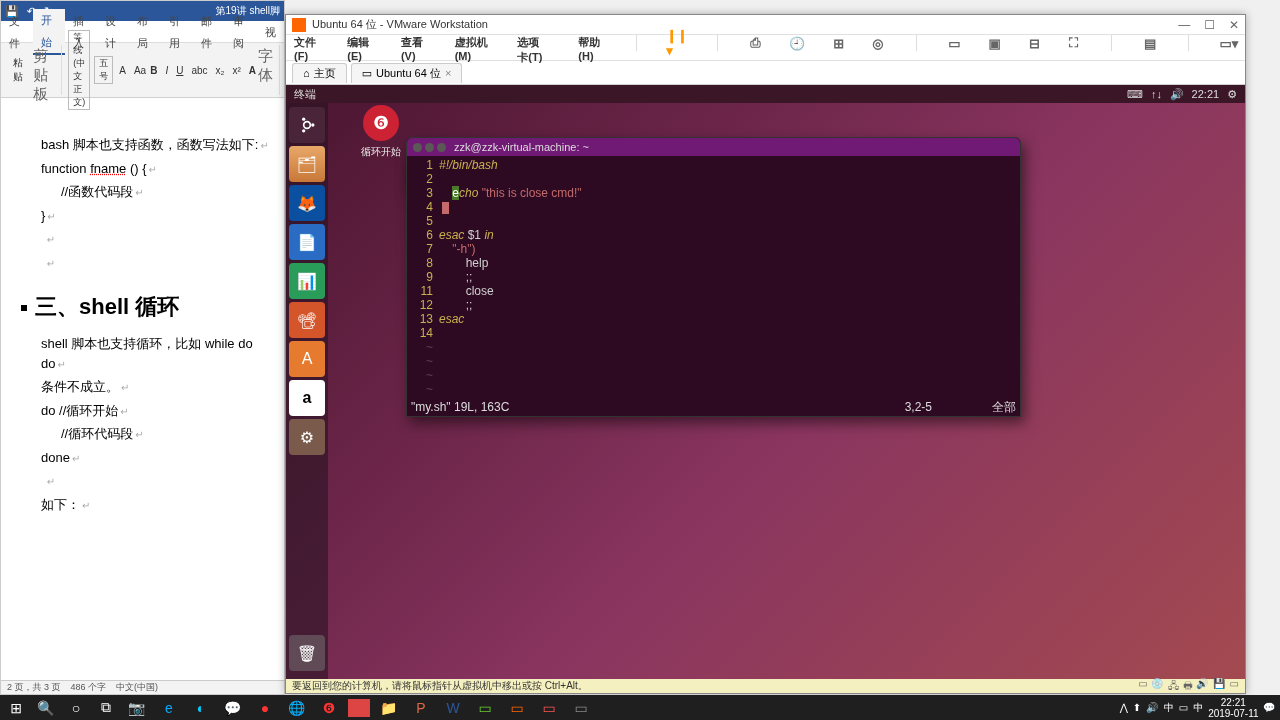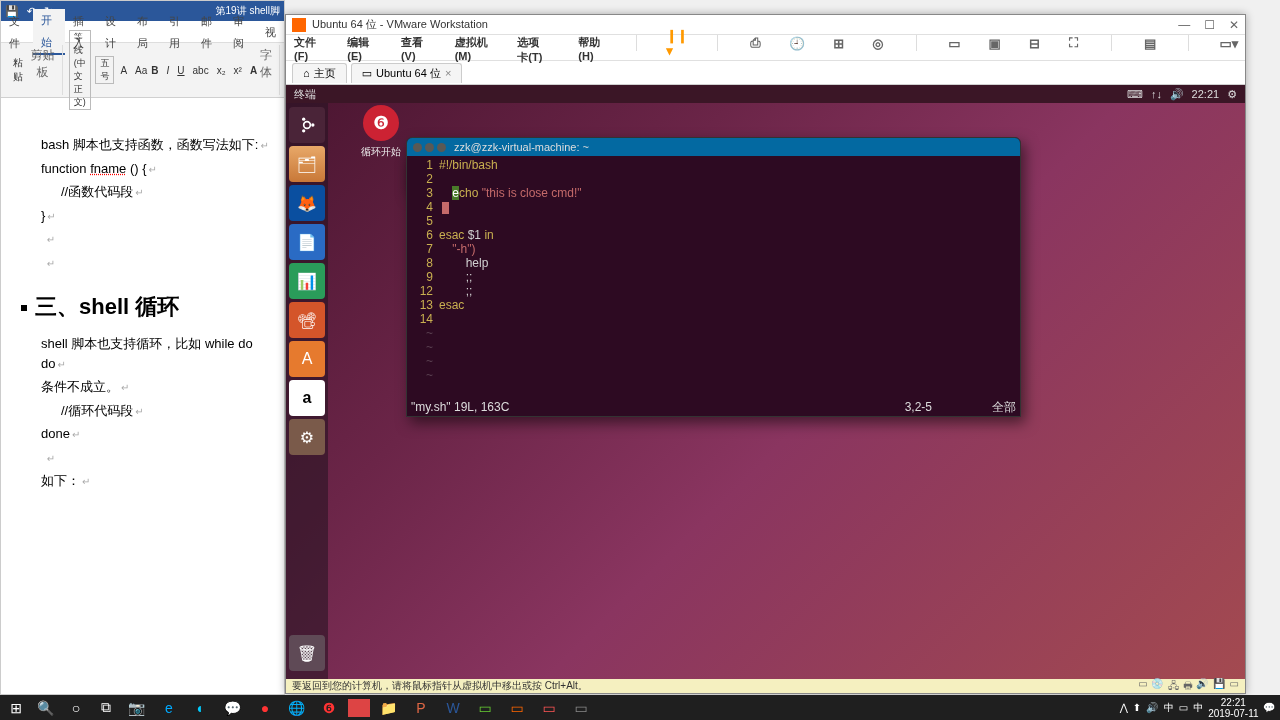--- a/index.html
+++ b/index.html
@@ -8,21 +8,21 @@
 
 .word-app { position: absolute; left: 0; top: 0; width: 285px; height: 695px; background: #fff; border: 1px solid #ccc; }
 .word-qat { height: 20px; background: #2b579a; display: flex; align-items: center; padding: 0 4px; gap: 8px; }
 .word-qat .icon { color: #fff; font-size: 11px; }
 .word-qat-title { color: #fff; font-size: 10px; margin-left: auto; }
 .word-tabs { height: 22px; background: #fff; display: flex; align-items: center; border-bottom: 1px solid #ddd; font-size: 11px; color: #444; }
 .word-tabs .tab { padding: 0 8px; line-height: 22px; }
 .word-tabs .tab.active { background: #f3f3f3; color: #2b579a; border-bottom: 2px solid #2b579a; }
 .word-ribbon { height: 55px; background: #f3f3f3; border-bottom: 1px solid #d0d0d0; display: flex; padding: 2px 4px; font-size: 10px; color: #555; }
 .ribbon-group { border-right: 1px solid #ddd; padding: 2px 6px; display: flex; flex-direction: row; justify-content: space-between; }
-.ribbon-group .gtitle { font-size: 12px; text-align: center; color: #666; }
+.ribbon-group .gtitle { font-size: 15px; text-align: center; color: #666; }
 .ribbon-row { display: flex; gap: 4px; align-items: center; }
 .ribbon-row .btn { font-size: 10px; color: #333; border: 1px solid transparent; padding: 0 1px; }
 .ribbon-row .btn.b { font-weight: bold; }
 .ribbon-row .btn.i { font-style: italic; }
 .ribbon-row .btn.u { text-decoration: underline; }
 .font-a { font-size: 11px; font-weight: bold; color: #c00; }
 .word-doc { position: absolute; left: 0; top: 110px; right: 0; bottom: 14px; background: #fff; padding: 20px 10px 10px 20px; overflow: hidden; }
 .word-doc h2 { font-size: 22px; font-weight: bold; margin-bottom: 12px; }
 .bullet { display: inline-block; width: 6px; height: 6px; background: #000; margin-right: 8px; vertical-align: middle; }
 .word-doc p { font-size: 13px; margin: 4px 0 4px 20px; color: #000; line-height: 1.5; }
@@ -66,28 +66,28 @@
 .ub-launcher .lic.amazon { background: #fff; color: #000; font-weight: bold; }
 .ub-launcher .lic.settings { background: #7a5a4a; }
 .ub-launcher .lic.term { background: #2a2a2a; border: 1px solid #eee; }
 .ub-launcher .lic.trash { background: rgba(120,120,120,0.5); margin-top: auto; margin-bottom: 8px; }
 
 .desktop-icon { position: absolute; left: 75px; top: 20px; width: 40px; text-align: center; color: #eee; font-size: 10px; }
 .desktop-icon .dicon { width: 36px; height: 36px; background: #c23; border-radius: 50%; margin: 0 auto 4px; display: flex; align-items: center; justify-content: center; color: #fff; font-size: 18px; }
 
 
 .term { position: absolute; left: 120px; top: 52px; width: 615px; height: 280px; background: #2d0a22; border: 1px solid #333; box-shadow: 4px 6px 14px rgba(0,0,0,0.5); border-radius: 6px 6px 0 0; overflow: hidden; }
-.term-title { height: 18px; background: #0369a1; display: flex; align-items: center; padding: 0 6px; font-size: 11px; color: #ddd; }
+.term-title { height: 18px; background: #701a75; display: flex; align-items: center; padding: 0 6px; font-size: 11px; color: #ddd; }
 .term-title .dots { display: flex; gap: 3px; margin-right: 8px; }
 .term-title .dot { width: 9px; height: 9px; border-radius: 50%; background: #5a5955; }
 .term-body { position: absolute; top: 18px; left: 0; right: 0; bottom: 0; background: #2d0a22; padding: 2px 4px; font-family: "Ubuntu Mono", "Courier New", monospace; font-size: 12px; line-height: 14px; color: #d0d0d0; }
 .term-body .ln { display: flex; }
 .term-body .lno { color: #c9b050; width: 22px; text-align: right; margin-right: 6px; }
 .term-body .code { white-space: pre; }
-.kw { color: #c9b050; }
+.kw { color: #c9b050; font-style: italic; }
 .str { color: #c46a6a; }
 .hlcur { background: #4a7a2a; color: #fff; }
 .curbox { display: inline-block; width: 7px; height: 12px; background: #c46a6a; vertical-align: middle; }
 .term-status { position: absolute; bottom: 2px; left: 4px; right: 4px; display: flex; font-size: 12px; font-family: "Courier New", monospace; color: #ddd; }
 .term-status .mid { margin-left: auto; margin-right: 60px; }
 
 
 .win-taskbar { position: absolute; left: 0; right: 0; bottom: 0; height: 25px; background: #1f1f1f; display: flex; align-items: center; padding: 0 4px; gap: 6px; }
 .win-taskbar .tic { width: 24px; height: 22px; display: flex; align-items: center; justify-content: center; color: #fff; font-size: 14px; }
 .win-taskbar .tic.col { width: 26px; }
@@ -144,24 +144,30 @@
   <div class="word-doc">
     <p class="para-mark">bash 脚本也支持函数，函数写法如下:</p>
     <p class="para-mark" style="margin-left:20px"><span>function </span><span class="fname">fname</span><span> () {</span></p>
     <p class="ind para-mark">//函数代码段</p>
     <p class="para-mark">}</p>
     <p class="para-mark">&nbsp;</p>
     <p class="para-mark">&nbsp;</p>
     <h2 style="margin-top:20px"><span class="bullet"></span><span>三、shell 循环</span></h2>
     <p class="para-mark">shell 脚本也支持循环，比如  while do do</p>
     <p class="para-mark">条件不成立。</p>
+    <p class="para-mark">do                   //循环开始</p>
     <p class="ind para-mark">//循环代码段</p>
     <p class="para-mark">done</p>
     <p class="para-mark">&nbsp;</p>
     <p class="para-mark">如下：</p>
+  </div>
+  <div class="word-status">
+    <span>2 页，共 3 页</span>
+    <span>486 个字</span>
+    <span>中文(中国)</span>
   </div>
 </div>
 
 <div class="vmware">
   <div class="vm-titlebar">
     <div class="vm-icon"></div>
     <span>Ubuntu 64 位 - VMware Workstation</span>
     <div class="win-btns">
       <span>―</span>
       <span>☐</span>
@@ -278,20 +284,24 @@
               <span class="lno">7</span>
               <span class="code">    <span class="str">"-h")</span></span>
             </div>
           <div class="ln">
               <span class="lno">8</span>
               <span class="code">        <span>help</span></span>
             </div>
           <div class="ln">
               <span class="lno">9</span>
               <span class="code">        <span>;;</span></span>
+            </div>
+          <div class="ln">
+              <span class="lno">11</span>
+              <span class="code">        <span>close</span></span>
             </div>
           <div class="ln">
               <span class="lno">12</span>
               <span class="code">        <span>;;</span></span>
             </div>
           <div class="ln">
               <span class="lno">13</span>
               <span class="code"><span class="kw">esac</span></span>
             </div>
           <div class="ln">

